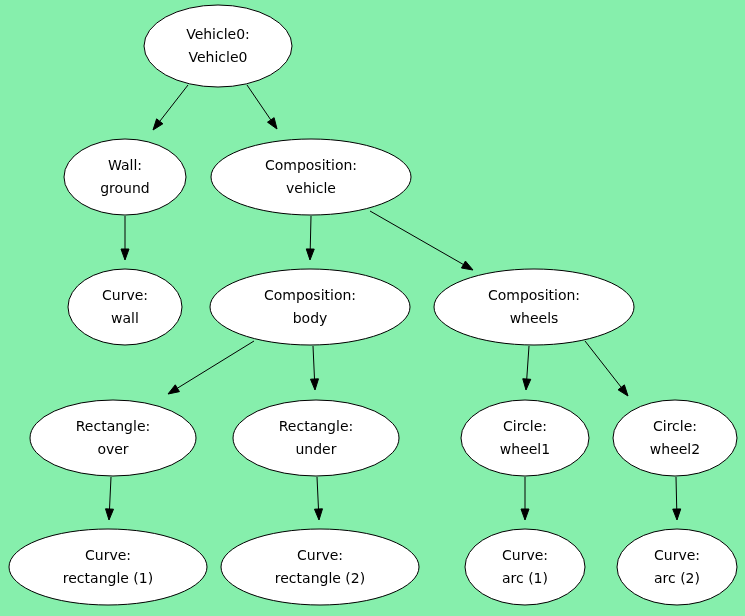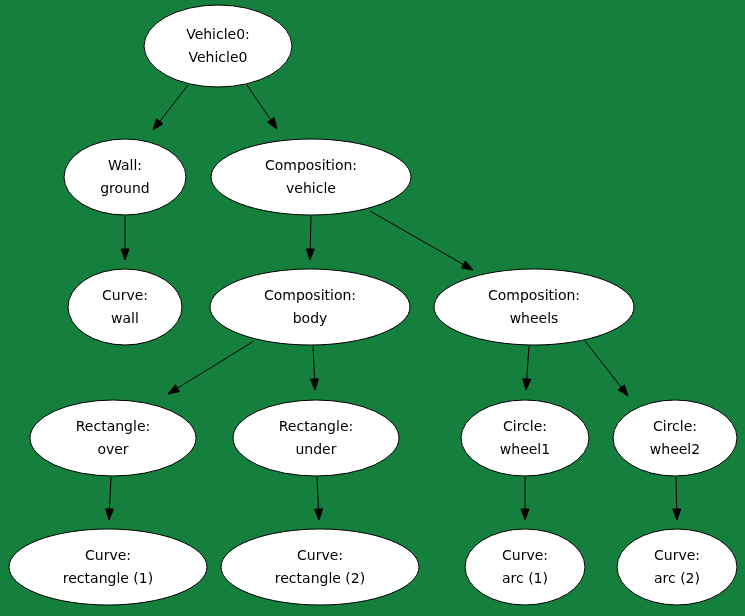--- a/index.html
+++ b/index.html
@@ -8,21 +8,21 @@
     padding: 0;
     background: #ffffff;
   }
   body {
     font-family: "DejaVu Sans", sans-serif;
   }
   #graph-canvas {
     position: relative;
     width: 745px;
     height: 616px;
-    background: #15803d;
+    background: #86efac;
     overflow: hidden;
   }
   #graph-svg {
     position: absolute;
     top: 0;
     left: 0;
     width: 745px;
     height: 616px;
   }
   .node-ellipse {

